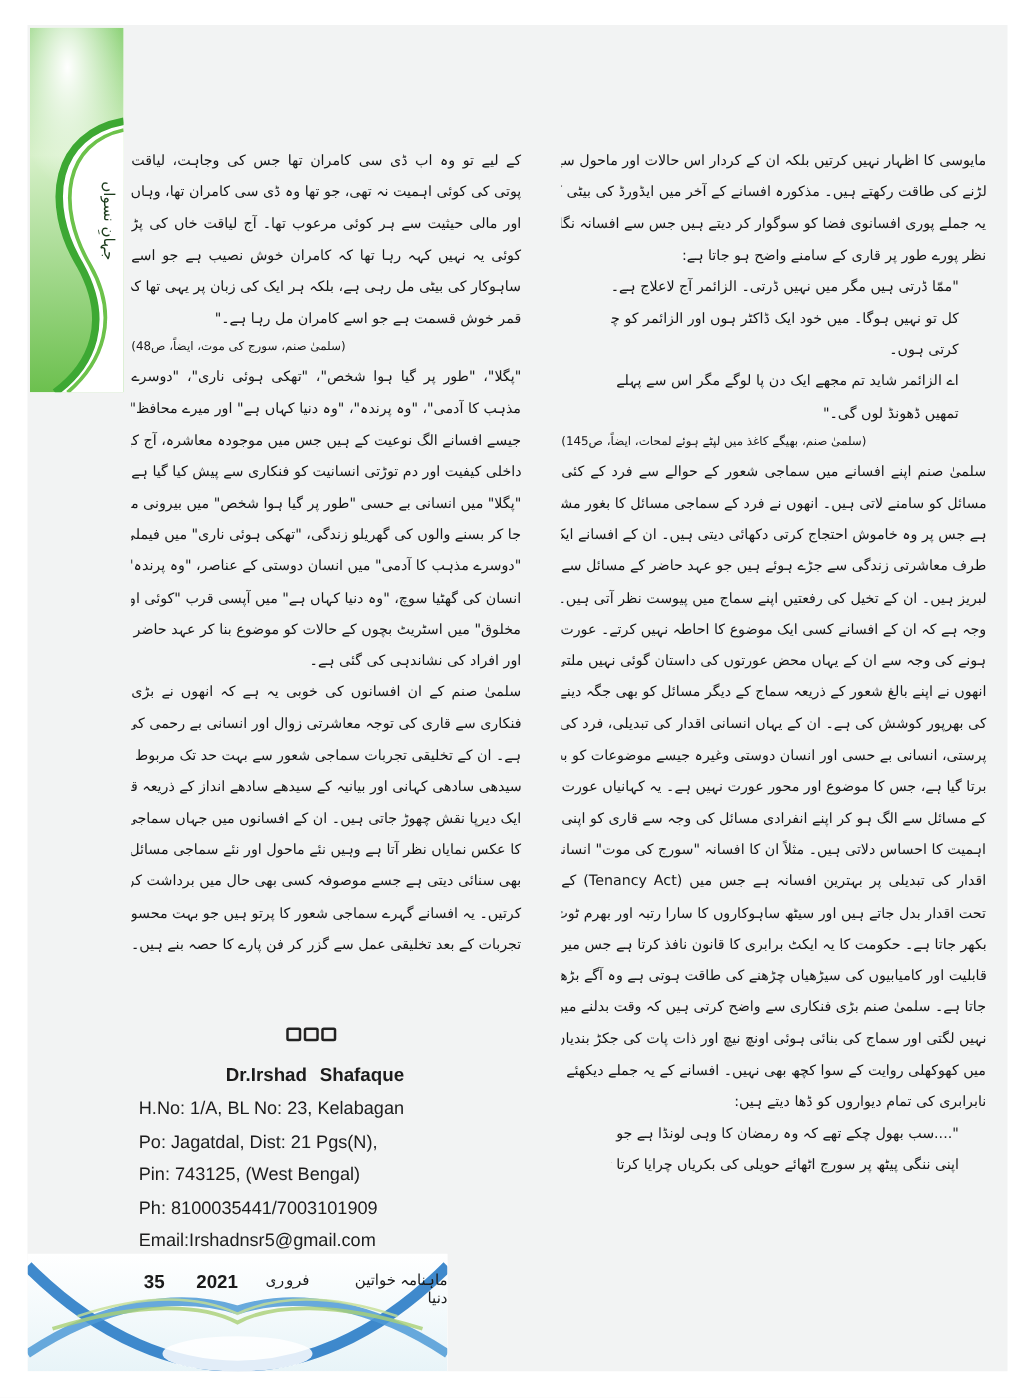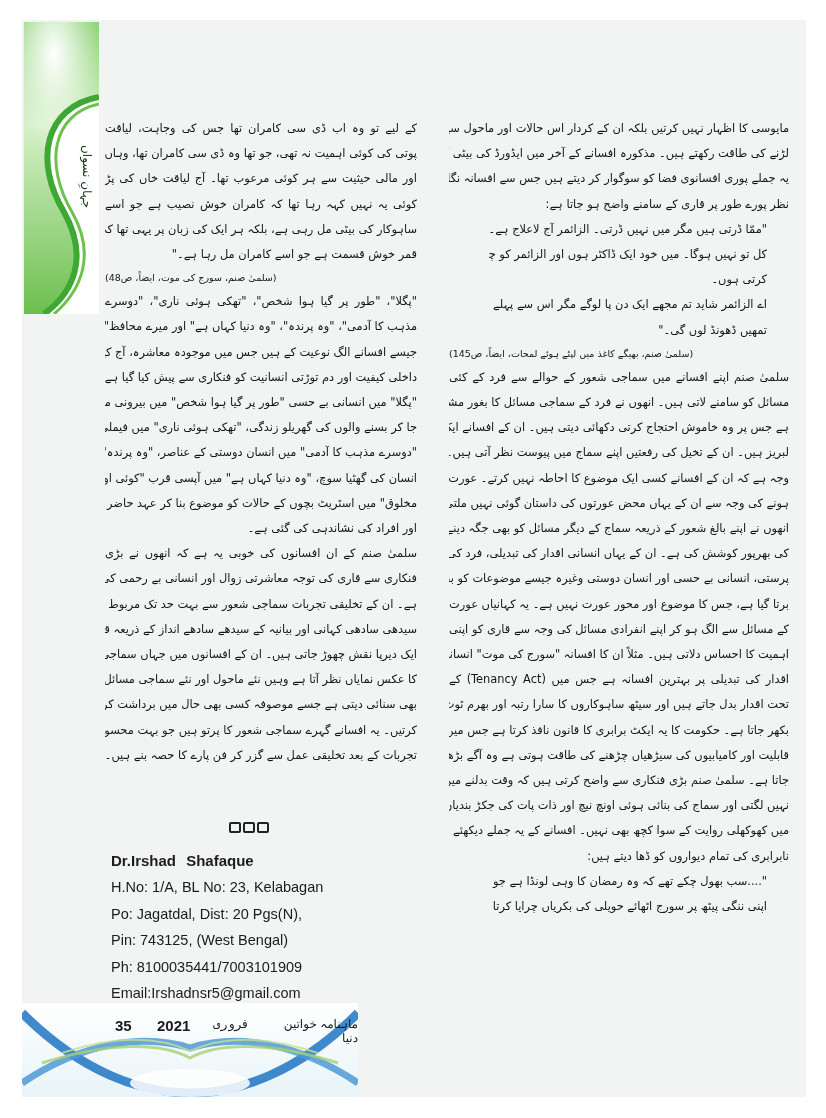--- a/index.html
+++ b/index.html
@@ -12,21 +12,21 @@
   .col p { margin:0; }
   .col .line { display:block; white-space:nowrap; overflow:hidden; text-align:justify; text-align-last:justify; }
   .col .line.last { text-align-last:right; }
   .col .cite { font-size:9.5px; line-height:22px; text-align-last:left; text-align:center; white-space:nowrap; }
   .col-left { left:105px; top:116px; width:312px; }
   .col-right { left:449px; top:116px; width:340px; }
   .quote { padding-right:22px; padding-left:40px; }
   .sep { position:absolute; left:229px; top:822px; display:flex; gap:2px; }
   .sep span { display:inline-block; width:12px; height:11px; border:2.5px solid #222; border-radius:2px; box-sizing:border-box; }
   .author { position:absolute; left:111px; top:848px; font-family:"Liberation Sans", sans-serif; color:#1c1c1c; direction:ltr; }
-  .author .name { font-weight:bold; font-size:15px; height:26px; line-height:26px; word-spacing:6px; }
+  .author .name { font-weight:bold; font-size:15px; height:26px; line-height:26px; word-spacing:6px;text-align:right; }
   .author .ln { font-size:14.5px; height:26.6px; line-height:26.6px; }
   .footer { position:absolute; left:22px; top:1003px; width:336px; height:94px; overflow:hidden; background:#ffffff; }
   .footer svg { position:absolute; left:0; top:0; }
   .footer-text { position:absolute; top:14px; left:0; width:336px; height:24px; font-family:"Liberation Sans", sans-serif; }
   .footer-text .num { position:absolute; font-weight:bold; font-size:15px; color:#1b1b1b; }
   .footer-text .ur { position:absolute; font-size:12px; color:#1b1b1b; direction:rtl; }
 </style>
 </head>
 <body>
 
@@ -92,21 +92,21 @@
 
 <div class="sep">
   <span></span>
   <span></span>
   <span></span>
 </div>
 
 <div class="author">
   <div class="name">Dr.Irshad  Shafaque</div>
   <div class="ln">H.No: 1/A, BL No: 23, Kelabagan</div>
-  <div class="ln">Po: Jagatdal, Dist: 20 Pgs(N),</div>
+  <div class="ln">Po: Jagatdal, Dist: 21 Pgs(N),</div>
   <div class="ln">Pin: 743125, (West Bengal)</div>
   <div class="ln">Ph: 8100035441/7003101909</div>
   <div class="ln">Email:Irshadnsr5@gmail.com</div>
 </div>
 
 <div class="col col-right">
   <p>
     <span class="line">مایوسی کا اظہار نہیں کرتیں بلکہ ان کے کردار اس حالات اور ماحول سے</span>
     <span class="line">لڑنے کی طاقت رکھتے ہیں۔ مذکورہ افسانے کے آخر میں ایڈورڈ کی بیٹی کے</span>
     <span class="line">یہ جملے پوری افسانوی فضا کو سوگوار کر دیتے ہیں جس سے افسانہ نگار کا نقطۂ</span>
@@ -117,20 +117,21 @@
     <span class="line">کل تو نہیں ہوگا۔ میں خود ایک ڈاکٹر ہوں اور الزائمر کو چیلنج</span>
     <span class="line last">کرتی ہوں۔</span>
     <span class="line">اے الزائمر شاید تم مجھے ایک دن پا لوگے مگر اس سے پہلے میں</span>
     <span class="line last">تمھیں ڈھونڈ لوں گی۔"</span>
   </p>
   <span class="line cite">(سلمیٰ صنم، بھیگے کاغذ میں لپٹے ہوئے لمحات، ایضاً، ص145)</span>
   <p>
     <span class="line">سلمیٰ صنم اپنے افسانے میں سماجی شعور کے حوالے سے فرد کے کئی</span>
     <span class="line">مسائل کو سامنے لاتی ہیں۔ انھوں نے فرد کے سماجی مسائل کا بغور مشاہدہ کیا</span>
     <span class="line">ہے جس پر وہ خاموش احتجاج کرتی دکھائی دیتی ہیں۔ ان کے افسانے ایک</span>
+    <span class="line">طرف معاشرتی زندگی سے جڑے ہوئے ہیں جو عہد حاضر کے مسائل سے</span>
     <span class="line">لبریز ہیں۔ ان کے تخیل کی رفعتیں اپنے سماج میں پیوست نظر آتی ہیں۔ یہی</span>
     <span class="line">وجہ ہے کہ ان کے افسانے کسی ایک موضوع کا احاطہ نہیں کرتے۔ عورت</span>
     <span class="line">ہونے کی وجہ سے ان کے یہاں محض عورتوں کی داستان گوئی نہیں ملتی بلکہ</span>
     <span class="line">انھوں نے اپنے بالغ شعور کے ذریعہ سماج کے دیگر مسائل کو بھی جگہ دینے</span>
     <span class="line">کی بھرپور کوشش کی ہے۔ ان کے یہاں انسانی اقدار کی تبدیلی، فرد کی انا</span>
     <span class="line">پرستی، انسانی بے حسی اور انسان دوستی وغیرہ جیسے موضوعات کو بطور خاص</span>
     <span class="line">برتا گیا ہے، جس کا موضوع اور محور عورت نہیں ہے۔ یہ کہانیاں عورت ذات</span>
     <span class="line">کے مسائل سے الگ ہو کر اپنے انفرادی مسائل کی وجہ سے قاری کو اپنی</span>
     <span class="line">اہمیت کا احساس دلاتی ہیں۔ مثلاً ان کا افسانہ "سورج کی موت" انسانی</span>
     <span class="line">اقدار کی تبدیلی پر بہترین افسانہ ہے جس میں (Tenancy Act) کے</span>

